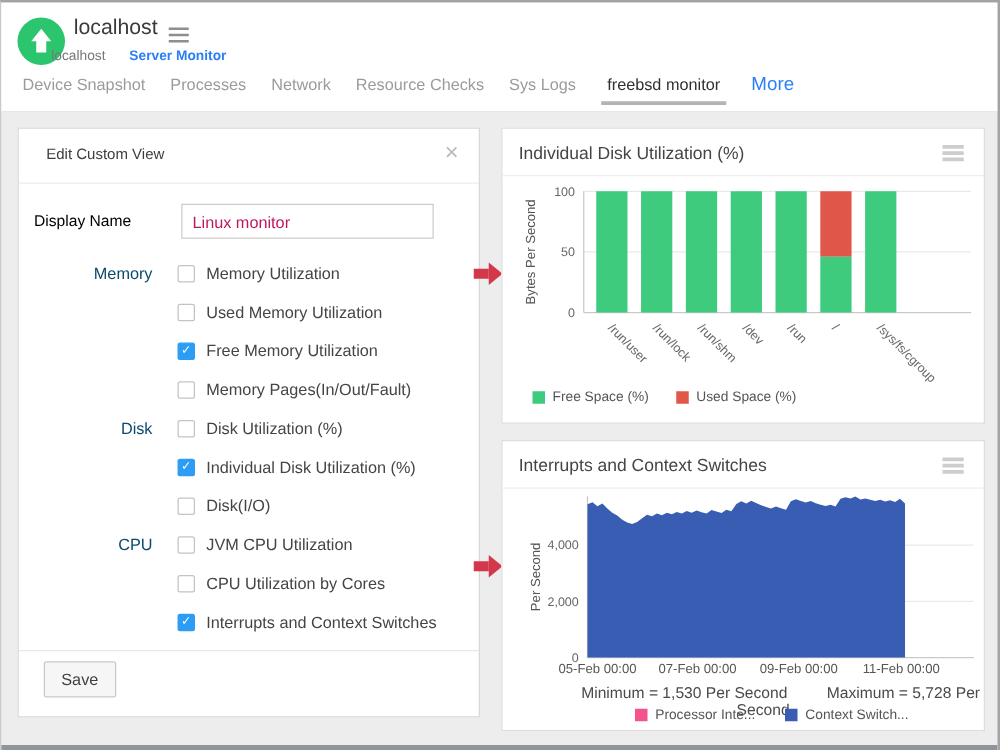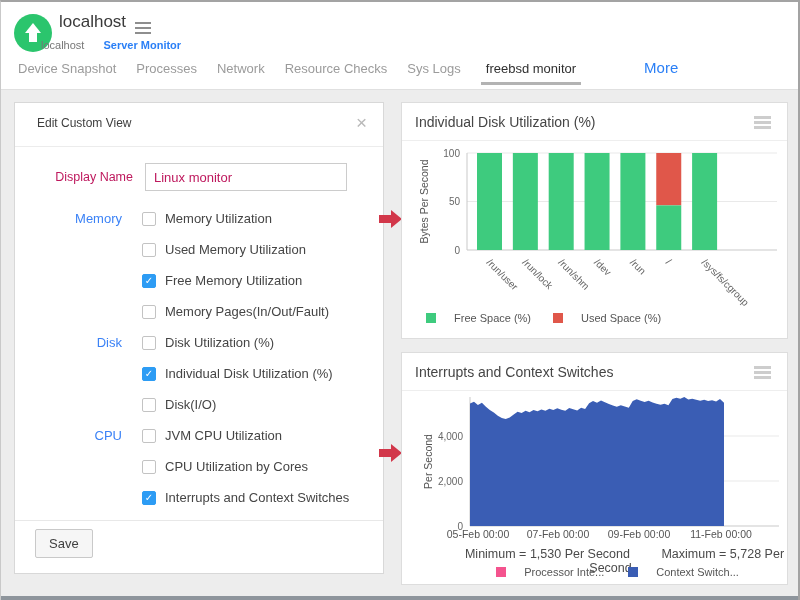--- a/index.html
+++ b/index.html
@@ -16,35 +16,35 @@
   .host-title { position:absolute; left:58px; top:10px; font-size:17px; color:#3a3a3a; }
   .hamb { position:absolute; left:134px; top:20px; }
   .hamb span { display:block; width:16px; height:2px; background:#8e8e8e; margin-bottom:3px; }
   .breadcrumb { position:absolute; left:40px; top:37px; font-size:11px; }
   .crumb-host { color:#777; }
   .crumb-link { color:#2a7ff6; margin-left:16px; font-weight:700; }
   .tab-bar { position:absolute; left:17px; top:57px; display:flex; gap:20px; align-items:baseline;
              font-size:13px; color:#9b9b9b; }
   .tab { padding-bottom:9px; white-space:nowrap; cursor:pointer; }
   .tab.active { color:#2f2f2f; border-bottom:3px solid #b3b3b3; padding-left:5px; padding-right:5px; padding-bottom:6px; }
-  .tab.accent { color:#2a7ff6; font-size:15px;margin-left:43px; }
+  .tab.accent { color:#2a7ff6; font-size:15px; }
 
   
   .modal { position:absolute; left:13px; top:100px; width:370px; height:472px; background:#fff;
            border:1px solid #d8d8d8; }
   .modal-header { position:relative; height:44px; border-bottom:1px solid #ececec; }
   .modal-title { position:absolute; left:22px; top:13px; font-size:12px; color:#3d3d3d; }
   .modal-close { position:absolute; right:16px; top:9px; font-size:19px; color:#b9b9b9; cursor:pointer; }
   .dn-row { position:absolute; top:60px; left:0; right:0; height:30px; }
-  .dn-label { position:absolute; left:0; top:7px; width:90px; text-align:right; font-size:12.5px; color:#be185d;margin-left:28px; }
+  .dn-label { position:absolute; left:0; top:7px; width:90px; text-align:right; font-size:12.5px; color:#000000; }
   .dn-input { position:absolute; left:130px; top:0; width:202px; height:28px; border:1px solid #ccc;
               font-size:13px; color:#be185d; padding:0 8px; font-family:"Liberation Sans", sans-serif; }
   .metric-rows { position:absolute; top:100px; left:0; right:0; }
   .metric-row { display:flex; align-items:center; height:31px; }
-  .group-label { width:107px; text-align:right; font-size:13px; color:#3b82f6; }
+  .group-label { width:107px; text-align:right; font-size:13px; color:#0c4a6e; }
   .checkbox { width:14px; height:14px; margin-left:20px; border:1px solid #c3c3c3; border-radius:2px;
               background:#fff; font-size:10px; line-height:12px; text-align:center; color:#fff; cursor:pointer; flex:0 0 14px; }
   .checkbox.checked { background:#2d9cf4; border-color:#2d9cf4; }
   .metric-label { margin-left:9px; font-size:13px; color:#454545; }
   .modal-footer { position:absolute; bottom:0; left:0; right:0; height:53px; border-top:1px solid #e8e8e8; }
   .save-btn { position:absolute; left:20px; top:8px; padding:6px 13px; background:#f6f6f6;
               border:1px solid #c9c9c9; border-radius:2px; font-size:13px; color:#3f3f3f; cursor:pointer;
               font-family:"Liberation Sans", sans-serif; }
 
   
@@ -63,21 +63,21 @@
   .card-title { position:absolute; left:13px; top:11px; font-size:14px; color:#454545; }
   .card-menu { position:absolute; right:16px; top:13px; width:17px; cursor:pointer; }
   .card-menu span { display:block; width:17px; height:3px; background:#cdcdcd; margin-bottom:2px; }
   .chart-svg { position:absolute; left:0; display:block; }
   #chart1-svg { top:38px; width:387px; height:178px; }
   #chart2-svg { top:33px; width:387px; height:158px; }
   .legend { position:absolute; display:flex; align-items:center; font-size:11px; color:#555; }
   .legend1 { left:24px; bottom:14px; gap:22px; }
   .legend2 { top:213px; left:46px; right:0; justify-content:center; gap:24px; }
   .legend .sq { width:10px; height:10px; display:inline-block; margin-right:6px; flex:0 0 10px; }
-  .legend .li { display:flex; align-items:center; cursor:pointer;gap:12px; }
+  .legend .li { display:flex; align-items:center; cursor:pointer; }
   .minmax { position:absolute; top:194px; left:46px; right:0; text-align:center; font-size:12.5px; color:#4a4a4a; }
   .minmax span { margin:0 14px; }
 
   .bottom-strip { position:absolute; left:0; right:0; bottom:0; height:4px; background:#8e959c; }
 </style>
 </head>
 <body>
 
 <div class="page">
 

